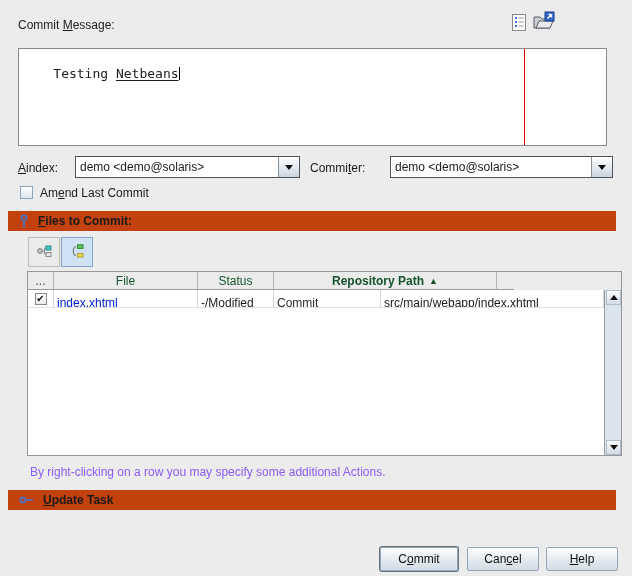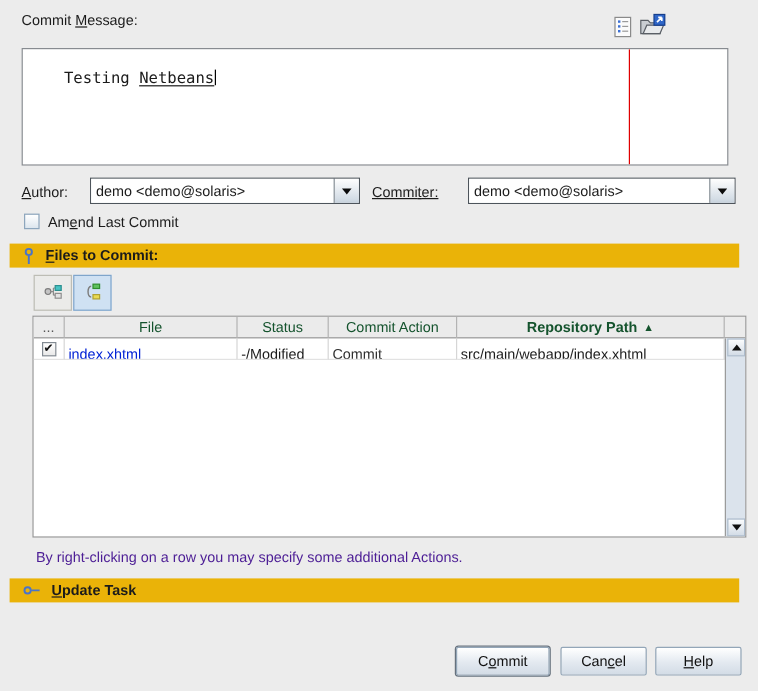--- a/index.html
+++ b/index.html
@@ -2,41 +2,41 @@
 <html><head>
 <meta charset="utf-8">
 <style>
   html,body{margin:0;padding:0;}
   #dialog{
     position:relative;width:632px;height:576px;background:#ececec;
     font-family:"Liberation Sans",sans-serif;font-size:12px;color:#1b1b1b;
     overflow:hidden;
   }
   .mn{text-decoration:underline;}
-  .abs{position:absolute;}
+  .abs{position:absolute;margin-top:8px;}
   
   .cm-label{left:18px;top:10px;}
   .icon-btn{background:transparent;border:none;padding:0;margin:0;cursor:pointer;}
   .btn-tmpl{left:509px;top:13px;width:20px;height:20px;}
   .btn-load{left:531px;top:11px;width:24px;height:22px;}
   .message-area{
     left:18px;top:40px;width:589px;height:98px;background:#ffffff;
     border:1px solid #878b90;box-sizing:border-box;padding:1px 3px;
     font-family:"DejaVu Sans Mono",monospace;font-size:13px;line-height:16px;
     white-space:pre;overflow:hidden;
   }
   .misspell{
     text-decoration-line:underline;text-decoration-style:wavy;
     text-decoration-color:#e00000;text-decoration-thickness:1px;text-underline-offset:2px;text-decoration:underline;
   }
   .caret{display:inline-block;width:1px;height:13px;background:#000;vertical-align:-2px;}
   .margin-line{position:absolute;left:505px;top:0;bottom:0;width:1px;background:#e00000;}
   
   .lbl-author{left:18px;top:153px;}
-  .lbl-committer{left:310px;top:153px;text-decoration:underline;}
+  .lbl-committer{left:310px;top:153px;}
   .combo{
     top:148px;height:22px;border:1px solid #4d545b;background:#fff;
     box-sizing:border-box;display:flex;
   }
   .combo-author{left:75px;width:225px;}
   .combo-committer{left:390px;width:223px;}
   .combo-field{flex:1;padding:3px 0 2px 4px;white-space:nowrap;overflow:hidden;background:#fff;}
   .combo-btn{
     width:20px;border-left:1px solid #868e96;cursor:pointer;
     background:linear-gradient(180deg,#fefefe,#d3dce5 85%,#c6d1dc);
@@ -44,21 +44,21 @@
   }
   .arr-down{width:0;height:0;border-left:4px solid transparent;border-right:4px solid transparent;border-top:5px solid #0c0c0c;}
   
   .checkbox{
     left:20px;top:178px;width:13px;height:13px;box-sizing:border-box;
     border:1px solid #8da6bd;background:linear-gradient(180deg,#ffffff,#dde6ee);cursor:pointer;
   }
   .lbl-amend{left:40px;top:178px;}
   
   .band{
-    left:8px;width:608px;height:20px;background:#eab308;
+    left:8px;width:608px;height:20px;background:#c2410c;
     display:flex;align-items:center;cursor:pointer;
   }
   .band-files{top:203px;}
   .band-update{top:482px;}
   .band .handle{margin-left:11px;flex:0 0 auto;display:flex;align-items:center;}
   .band .title{margin-left:9px;font-weight:bold;}
   
   .tgl{
     top:229px;width:32px;height:30px;box-sizing:border-box;cursor:pointer;
     display:flex;align-items:center;justify-content:center;padding:0;
@@ -105,21 +105,21 @@
   .vs-btn{
     position:absolute;left:1px;width:15px;height:15px;box-sizing:border-box;
     background:linear-gradient(180deg,#fbfcfd,#d3dce6);border:1px solid #aebdcd;
     display:flex;align-items:center;justify-content:center;cursor:pointer;
   }
   .vs-up{top:0;}
   .vs-down{bottom:0;}
   .tri-up{width:0;height:0;border-left:4px solid transparent;border-right:4px solid transparent;border-bottom:5px solid #111;}
   .tri-down{width:0;height:0;border-left:4px solid transparent;border-right:4px solid transparent;border-top:5px solid #111;}
   
-  .hint{left:30px;top:457px;color:#4c1d95;}
+  .hint{left:30px;top:457px;color:#8b5cf6;}
   
   .pushbtn{
     top:539px;height:24px;box-sizing:border-box;cursor:pointer;
     background:linear-gradient(180deg,#ffffff,#e3e9f0 55%,#d3dce6);
     border:1px solid #93a6b8;border-radius:2px;
     font-family:"Liberation Sans",sans-serif;font-size:12px;color:#101010;
     text-align:center;padding:0;
   }
   .btn-commit{left:380px;width:78px;box-shadow:0 0 0 1px #66717d;}
   .btn-cancel{left:467px;width:72px;}
@@ -155,21 +155,21 @@
         <path d="M15.5 7.5 L19.5 3.5 M19.5 3.5 L16.5 3.5 M19.5 3.5 L19.5 6.5" stroke="#ffffff" stroke-width="1.4" fill="none"></path>
       </svg>
     </span>
   </button>
 
   <div class="abs message-area">
     <span><span>Testing </span><span class="misspell">Netbeans</span></span><span class="caret"></span>
     <div class="margin-line"></div>
   </div>
 
-  <div class="abs lbl-author"><span class="mn">A</span><span>uthor:</span></div>
+  <div class="abs lbl-author"><span class="mn">A</span><span>index:</span></div>
   <div class="abs combo combo-author">
     <div class="combo-field">demo &lt;demo@solaris&gt;</div>
     <div class="combo-btn">
         <span class="arr-down"></span>
       </div>
   </div>
 
   <div class="abs lbl-committer"><span>Commi</span><span class="mn">t</span><span>er:</span></div>
   <div class="abs combo combo-committer">
     <div class="combo-field">demo &lt;demo@solaris&gt;</div>
@@ -209,21 +209,20 @@
         <rect x="8.5" y="10.5" width="5.5" height="3.6" fill="#e9da52" stroke="#b0a233"></rect>
       </svg>
     </span>
   </button>
 
   <div class="abs scrollpane">
     <div class="thead">
       <div class="th th-sel">...</div>
       <div class="th th-file">File</div>
       <div class="th th-status">Status</div>
-      <div class="th th-action">Commit Action</div>
       <div class="th th-path">
           <span>Repository Path</span>
           <span class="sort-arrow">▲</span>
         </div>
       <div class="th th-corner"></div>
     </div>
     <div class="trow">
       <div class="td td-sel">
           <span class="row-check">✔</span>
         </div>

